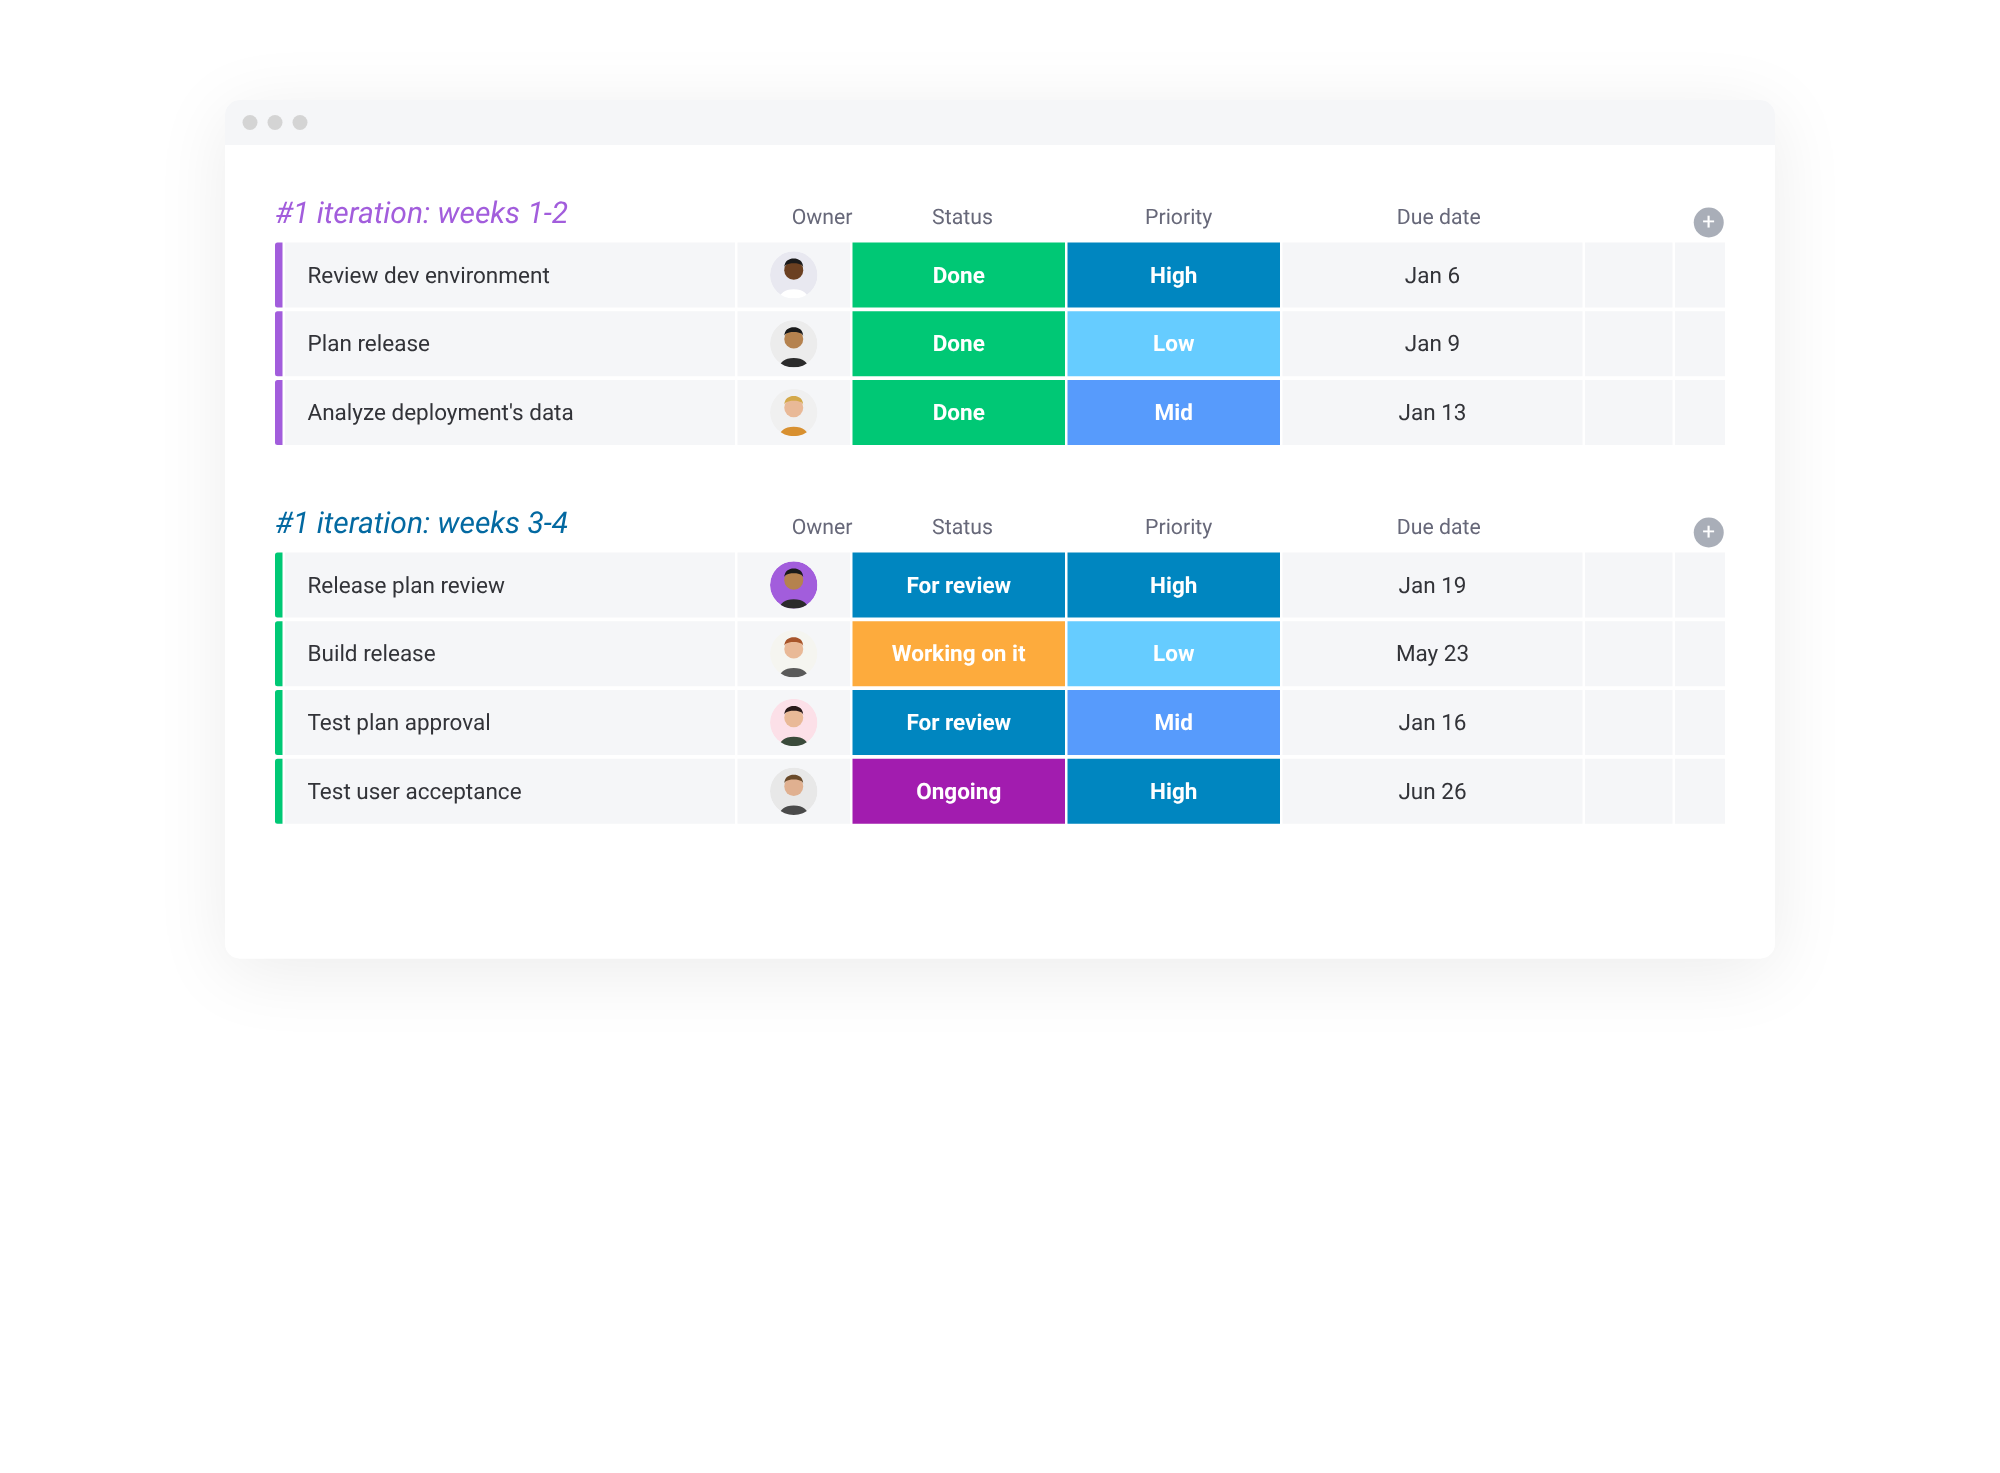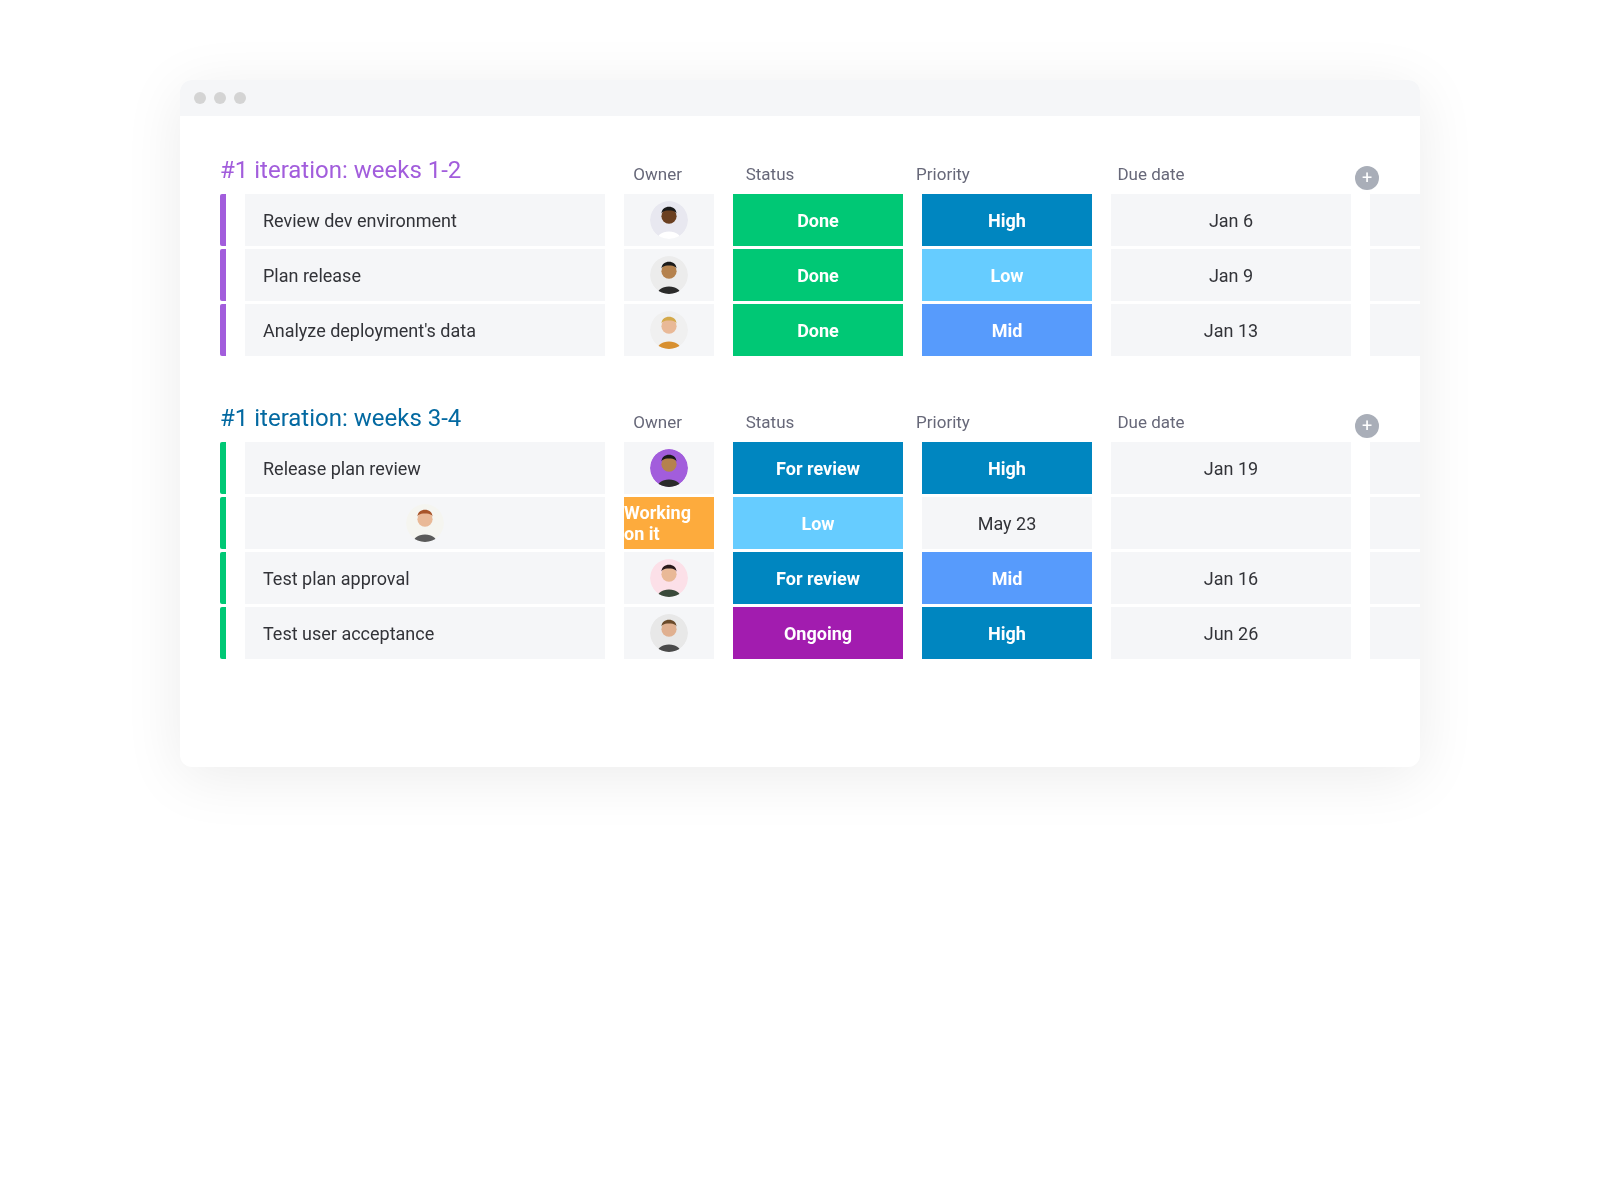--- a/index.html
+++ b/index.html
@@ -73,20 +73,21 @@
       grid-template-columns: 6px 360px 90px 170px 170px 240px 70px 40px;
       gap: 3px;
       align-items: flex-end;
       margin-bottom: 4px;
     }
     .group-title {
       grid-column: 1 / 3;
       font-size: 24px;
       font-weight: 400;
       padding-bottom: 6px;
+      font-style: italic;
     }
     .col-header {
       font-size: 17px;
       color: #676879;
       text-align: center;
       padding-bottom: 6px;
       font-weight: 400;
     }
     .col-header-left {
       text-align: right;
@@ -102,21 +103,21 @@
       align-items: center;
       justify-content: center;
       font-size: 18px;
       line-height: 1;
       cursor: pointer;
       justify-self: center;
     }
     .row {
       display: grid;
       grid-template-columns: 6px 360px 90px 170px 170px 240px 70px 40px;
-      gap: 19px;
+      gap: 2px;
       margin-bottom: 3px;
       height: 52px;
     }
     .row-accent {
       border-top-left-radius: 2px;
       border-bottom-left-radius: 2px;
     }
     .cell {
       background: #f5f6f8;
       display: flex;
@@ -268,20 +269,21 @@
               </div>
             </div>
             <div class="cell cell-status" style="background: rgb(0, 134, 192);">For review</div>
             <div class="cell cell-priority" style="background: rgb(0, 134, 192);">High</div>
             <div class="cell cell-date">Jan 19</div>
             <div class="cell cell-empty"></div>
             <div class="cell cell-end"></div>
           </div>
           <div class="row">
             <div class="row-accent" style="background: rgb(0, 200, 117);"></div>
+            <div class="cell cell-task">Build release</div>
             <div class="cell cell-owner">
               <div class="avatar">
                 <svg viewBox="0 0 40 40" xmlns="http://www.w3.org/2000/svg">
     <circle cx="20" cy="20" r="20" fill="#f5f5f0"></circle>
     <path d="M20 32 C12 32 8 36 8 40 L32 40 C32 36 28 32 20 32 Z" fill="#5a5a5a"></path>
     <circle cx="20" cy="16" r="8" fill="#e9b997"></circle>
     <path d="M12 14 C12 8 16 6 20 6 C24 6 28 8 28 14 C28 12 26 10 20 10 C14 10 12 12 12 14 Z" fill="#a8552a"></path>
   </svg>
               </div>
             </div>

